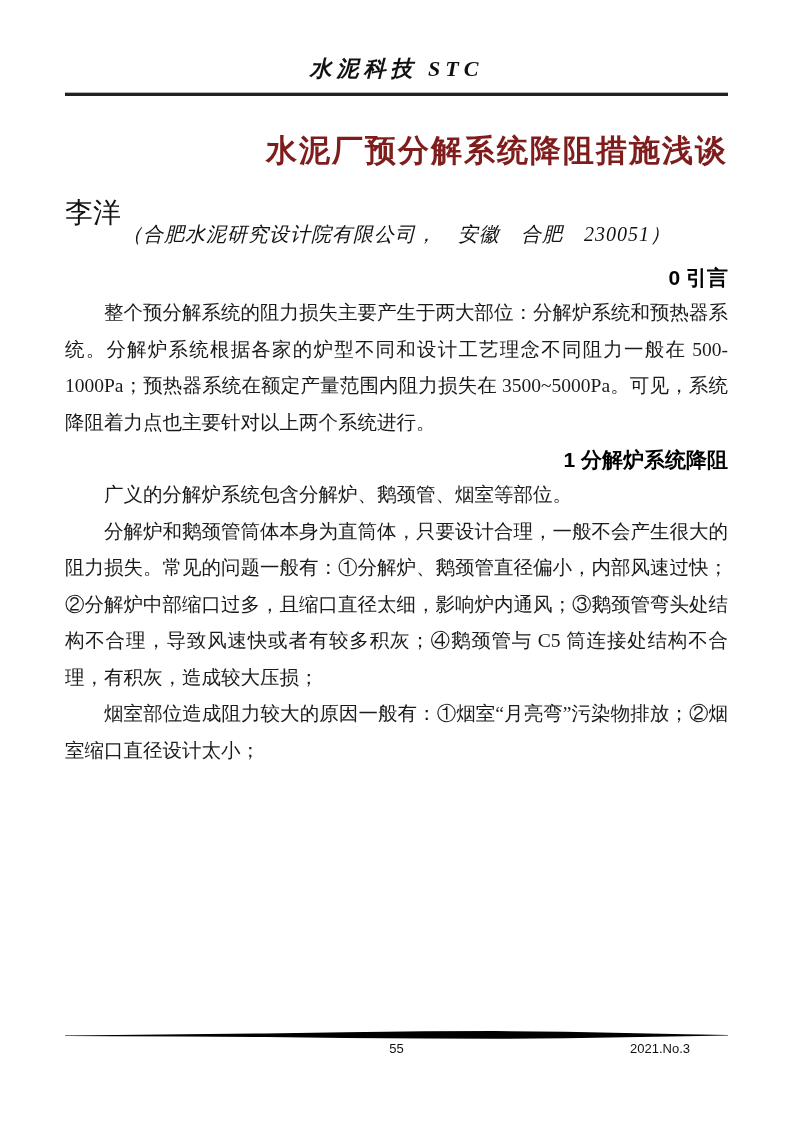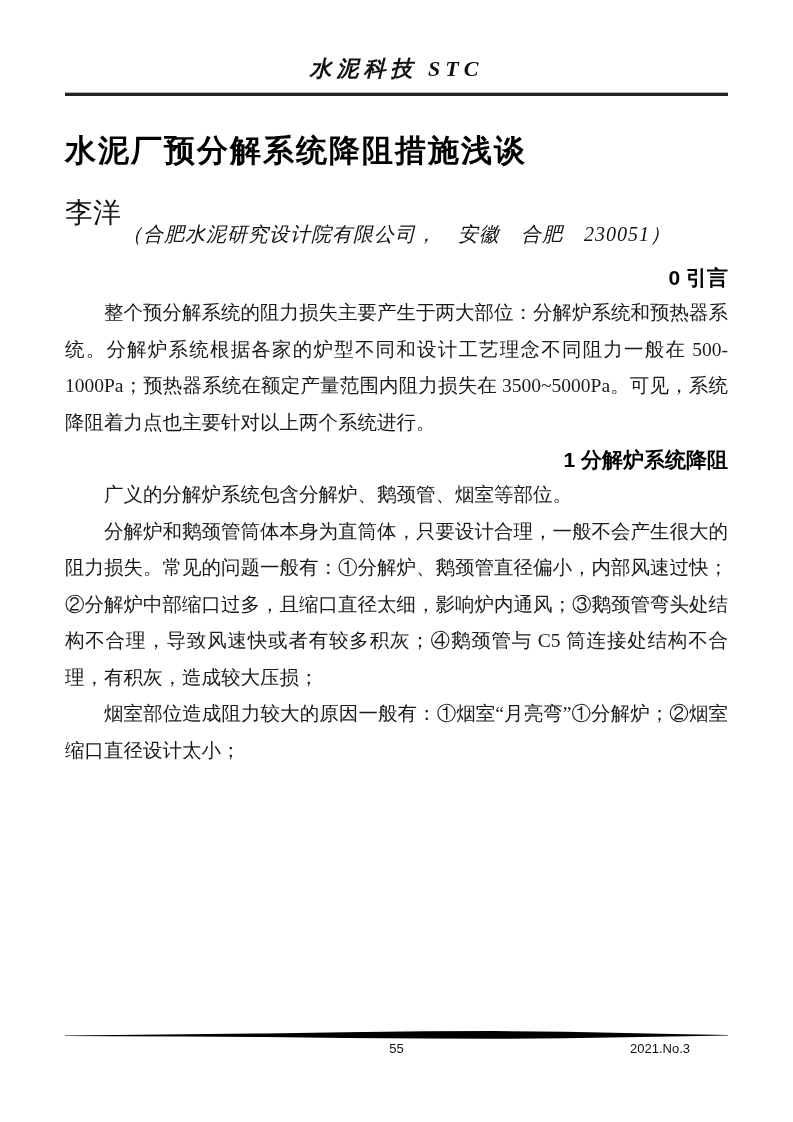--- a/index.html
+++ b/index.html
@@ -43,26 +43,26 @@
     width: 663px;
     height: 4px;
     background: linear-gradient(to bottom, #b5b5b5 1px, #222222 1px);
   }
   .article-title {
     position: absolute;
     top: 130px;
     left: 0;
     width: 663px;
     margin: 0;
-    text-align: left;
+    text-align: right;
     font-family: "Liberation Sans", sans-serif;
     font-weight: 700;
     font-size: 31px;
     letter-spacing: 2px;
-    color: #000000;
+    color: #7f1d1d;
     white-space: nowrap;
   }
   .article-author {
     position: absolute;
     top: 194px;
     left: 0;
     width: 663px;
     text-align: left;
     font-family: "Liberation Serif", serif;
     font-size: 28px;
@@ -162,21 +162,21 @@
 
 
       <p>整个预分解系统的阻力损失主要产生于两大部位：分解炉系统和预热器系统。分解炉系统根据各家的炉型不同和设计工艺理念不同阻力一般在 500-1000Pa；预热器系统在额定产量范围内阻力损失在 3500~5000Pa。可见，系统降阻着力点也主要针对以上两个系统进行。</p>
 
       <h2 class="section-heading second">1 分解炉系统降阻</h2>
 
       <p>广义的分解炉系统包含分解炉、鹅颈管、烟室等部位。</p>
 
       <p>分解炉和鹅颈管筒体本身为直筒体，只要设计合理，一般不会产生很大的阻力损失。常见的问题一般有：①分解炉、鹅颈管直径偏小，内部风速过快；②分解炉中部缩口过多，且缩口直径太细，影响炉内通风；③鹅颈管弯头处结构不合理，导致风速快或者有较多积灰；④鹅颈管与 C5 筒连接处结构不合理，有积灰，造成较大压损；</p>
 
-      <p>烟室部位造成阻力较大的原因一般有：①烟室“月亮弯”①分解炉；②烟室缩口直径设计太小；</p>
+      <p>烟室部位造成阻力较大的原因一般有：①烟室“月亮弯”污染物排放；②烟室缩口直径设计太小；</p>
 
 
     </div>
 
     <div class="footer">
       <svg class="footer-divider" viewBox="0 0 663 10" xmlns="http://www.w3.org/2000/svg">
         <polygon fill="#000000" points="
           0,5.6 50,5.0 120,4.2 200,3.4 280,2.2 360,1.2 430,1.0 500,1.8 560,3.0 620,4.2 663,5.0
           663,5.6 620,6.2 560,7.2 500,8.2 430,8.8 360,8.6 280,8.0 200,7.0 120,6.4 50,6.2 0,6.1"></polygon>
       </svg>

